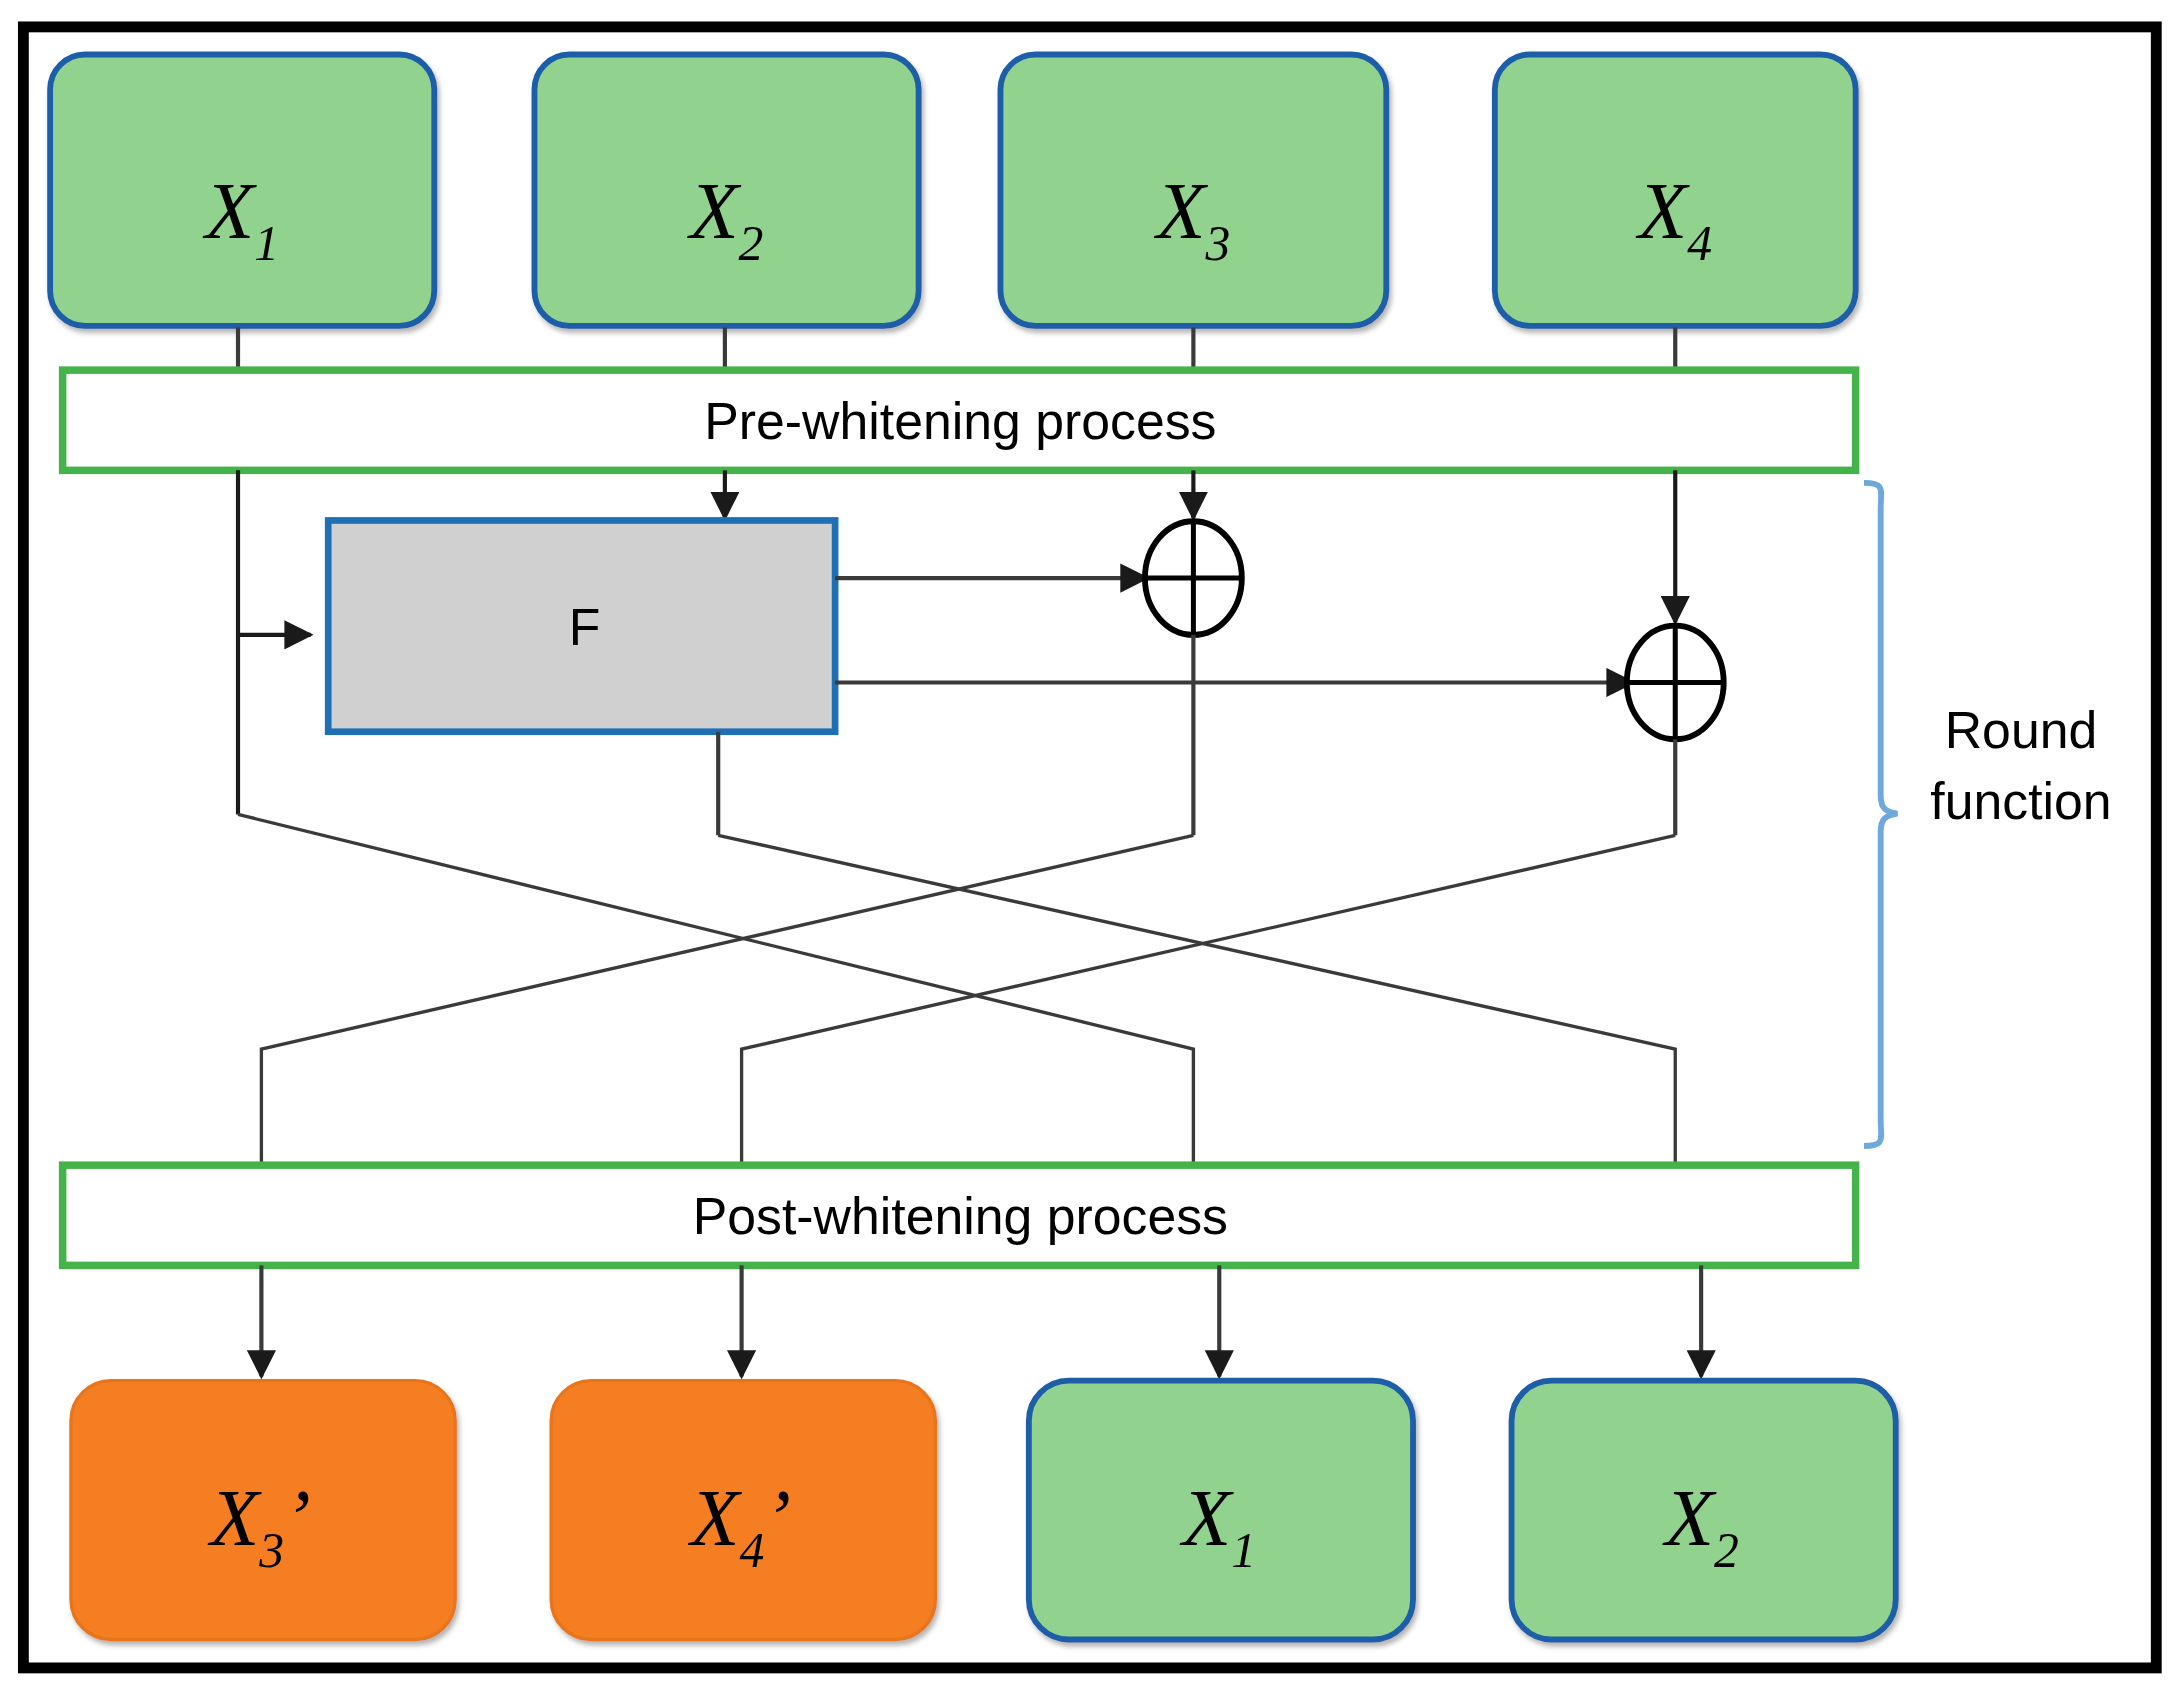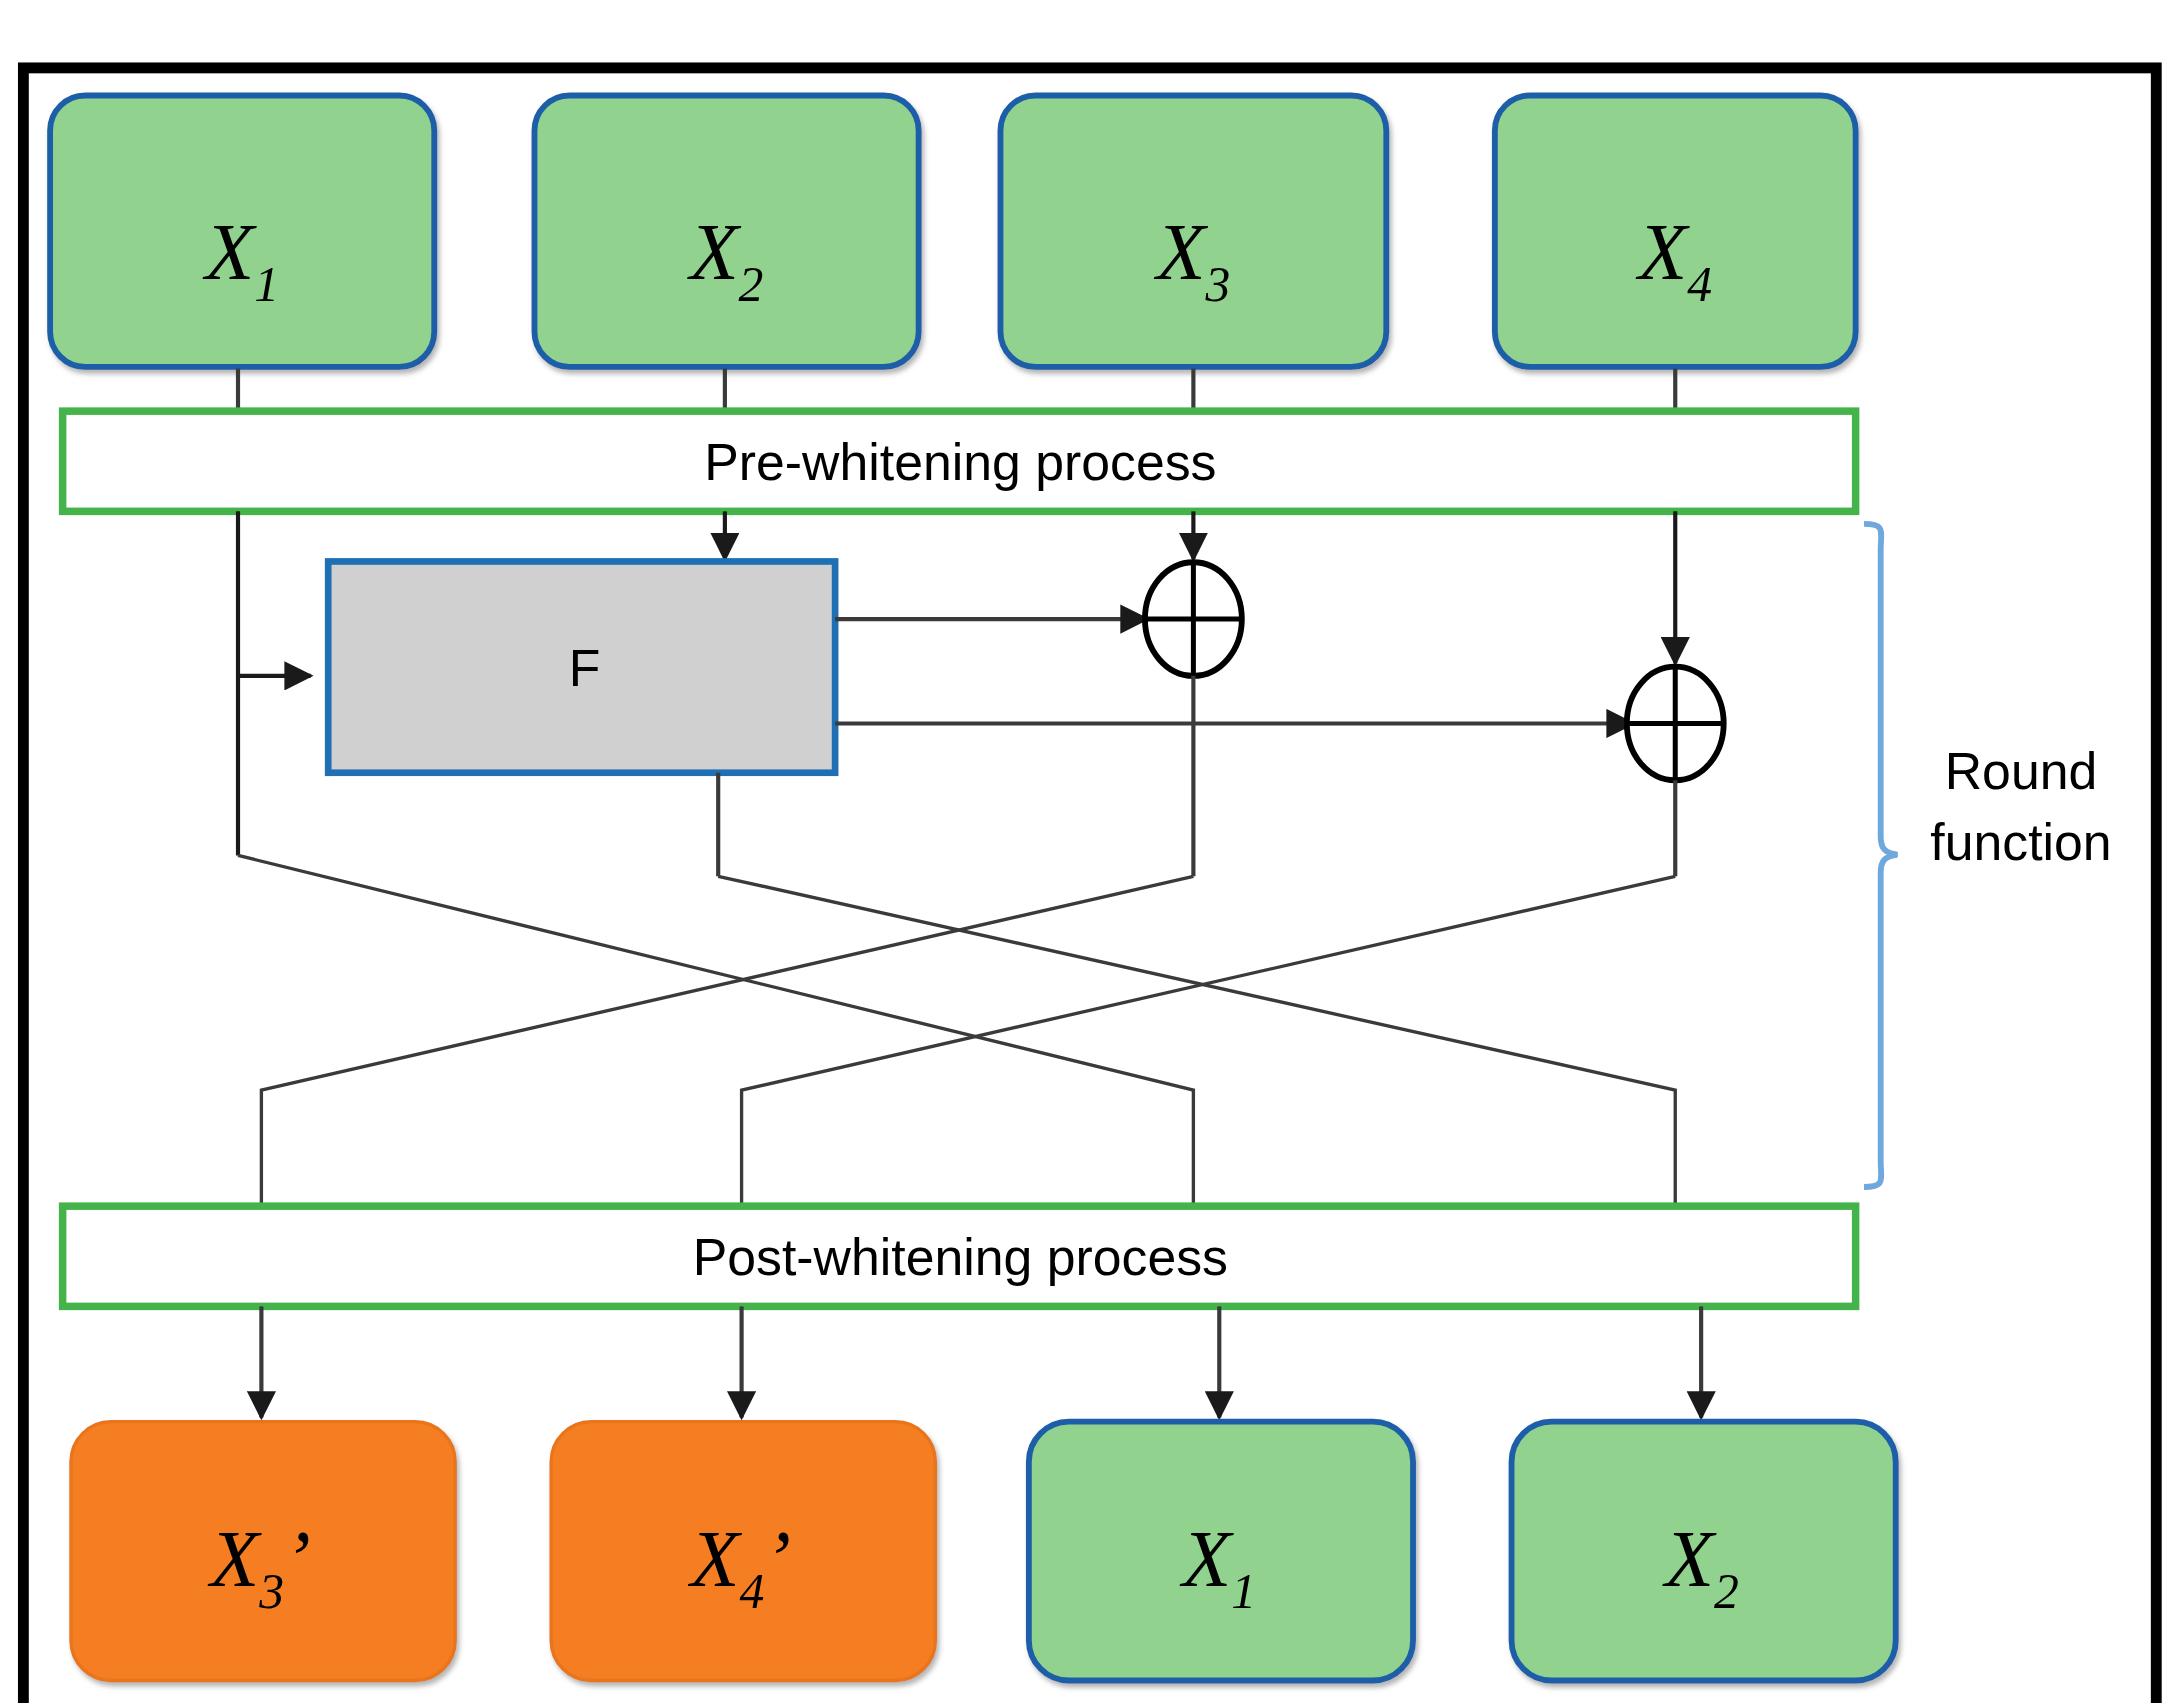--- a/index.html
+++ b/index.html
@@ -11,21 +11,20 @@
     width: 2183px;
     height: 1704px;
     font-family: "Liberation Sans", sans-serif;
     overflow: hidden;
   }
   #diagram-root {
     position: relative;
     width: 2183px;
     height: 1424px;
     background: #ffffff;
-    margin-top: 41px;
   }
   svg.canvas {
     position: absolute;
     top: 0;
     left: 0;
     width: 2183px;
     height: 1704px;
     display: block;
   }
   .box-label {

